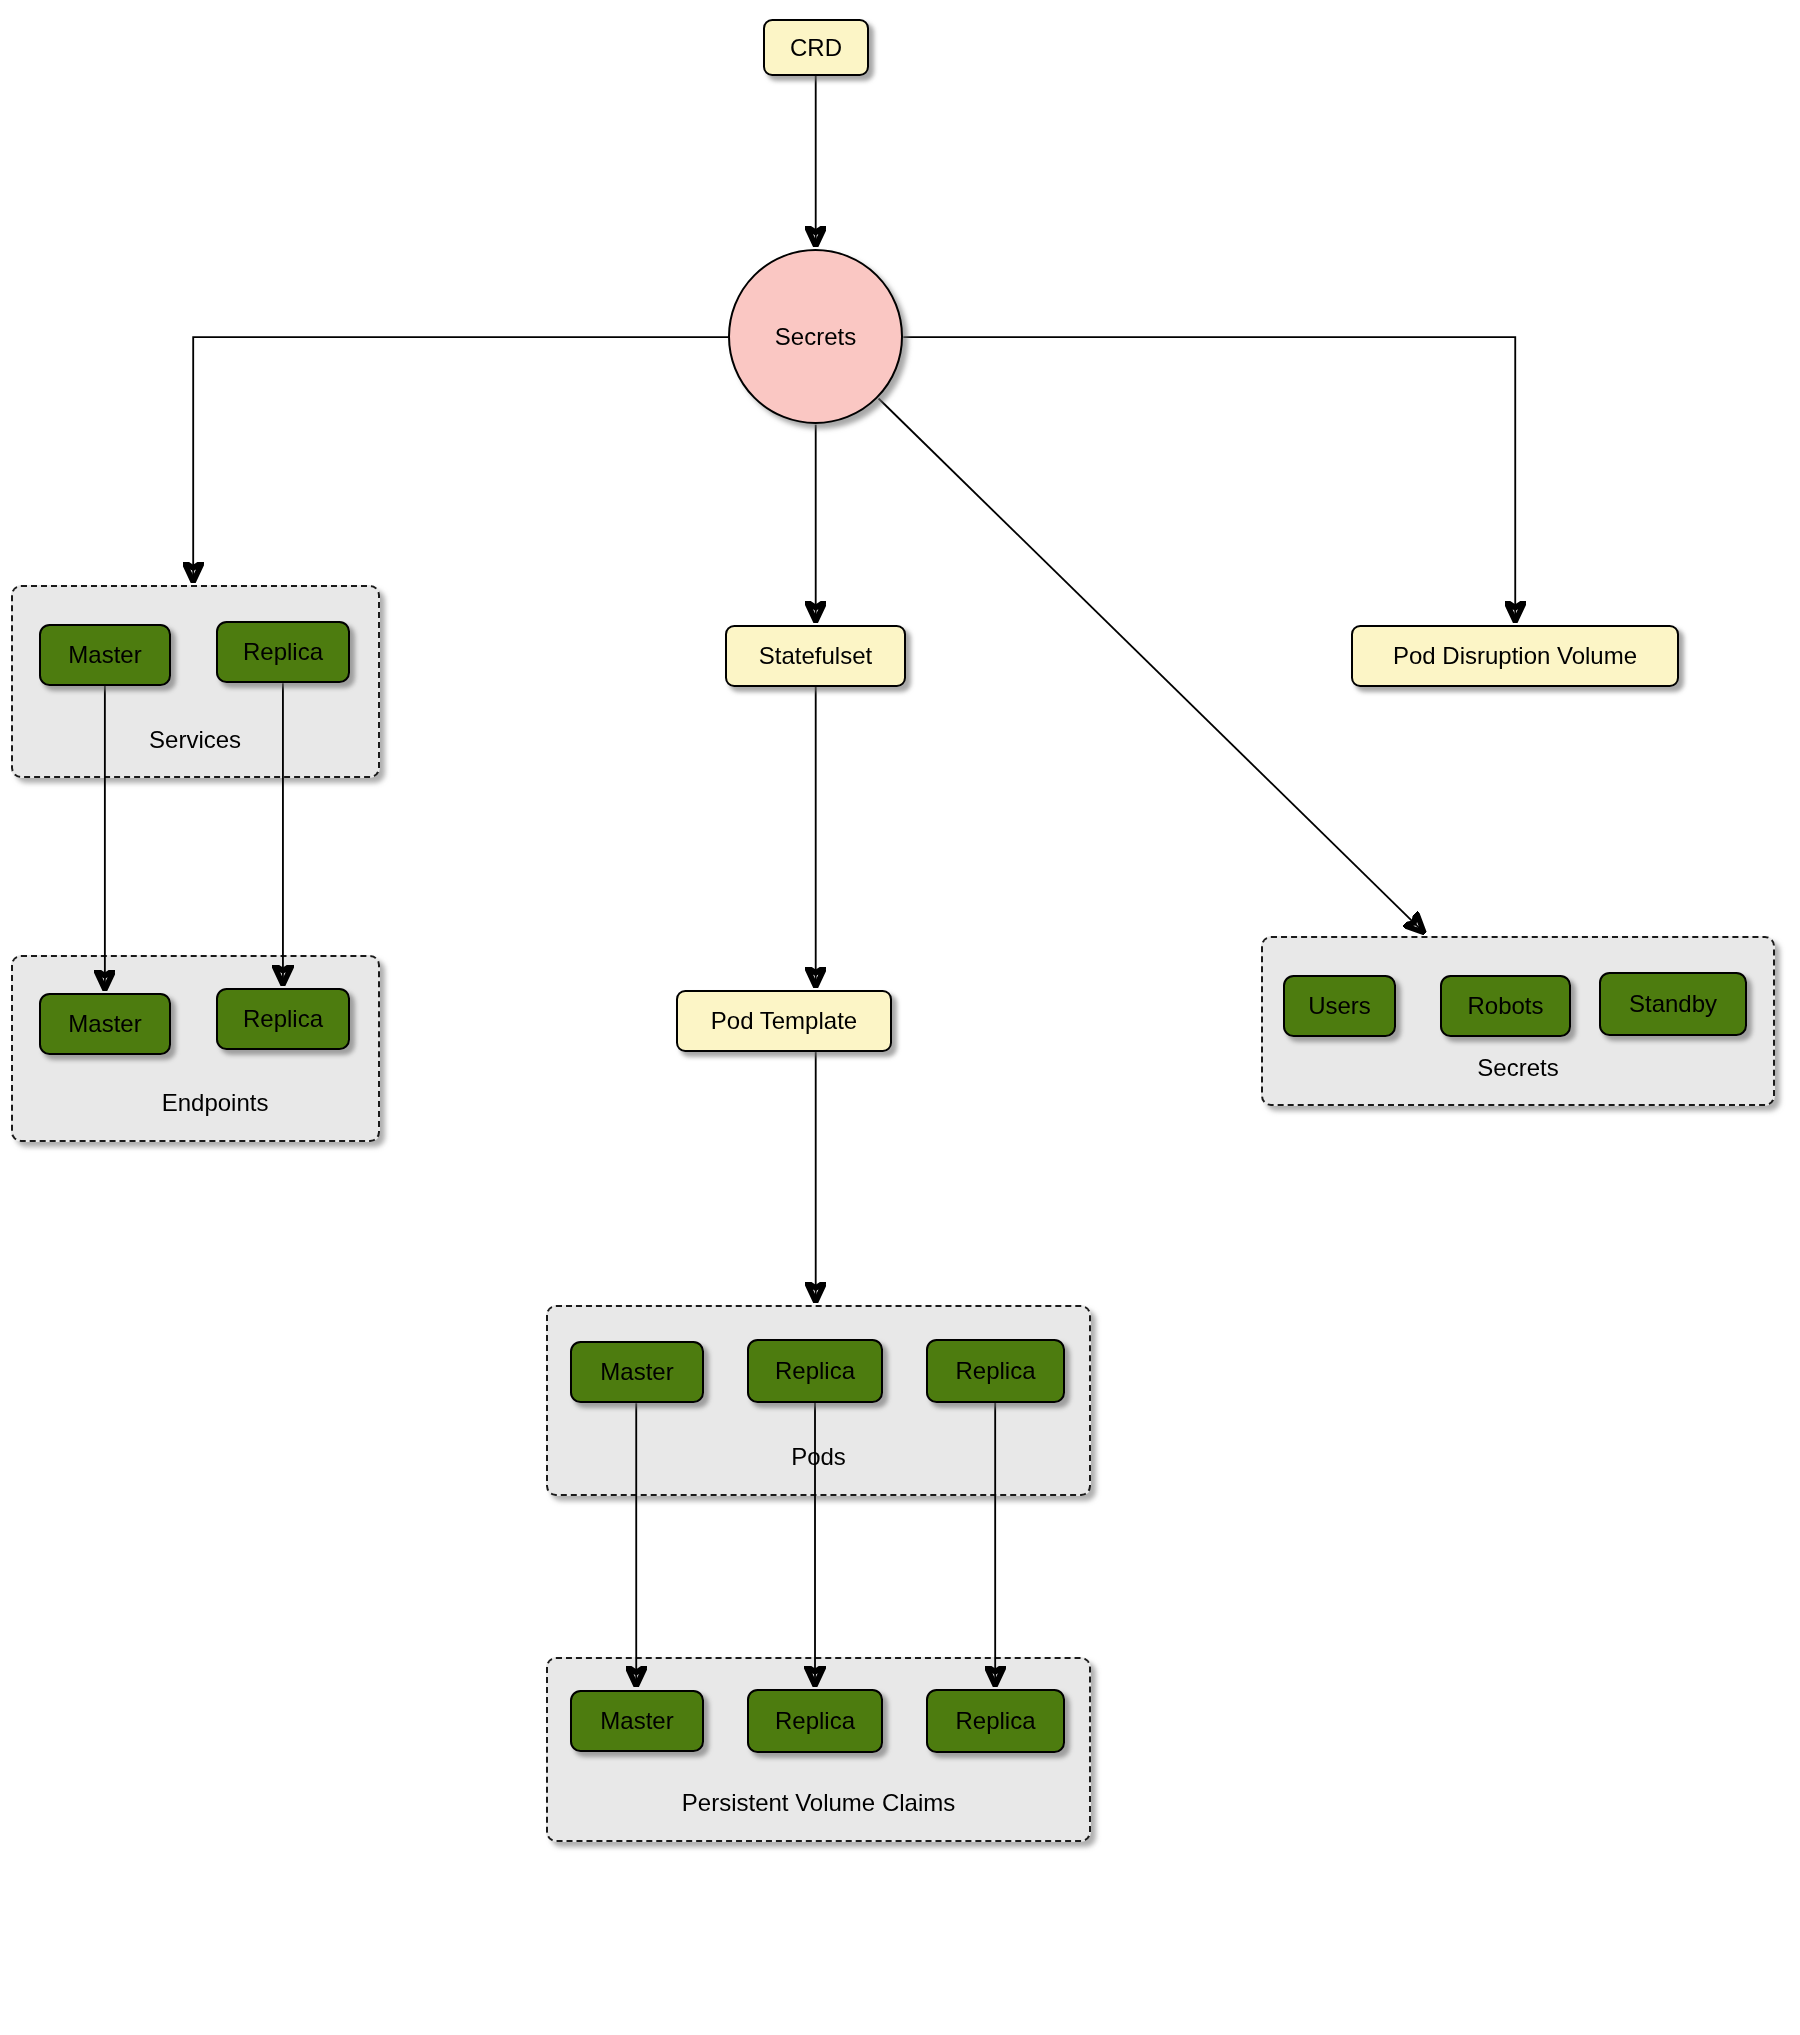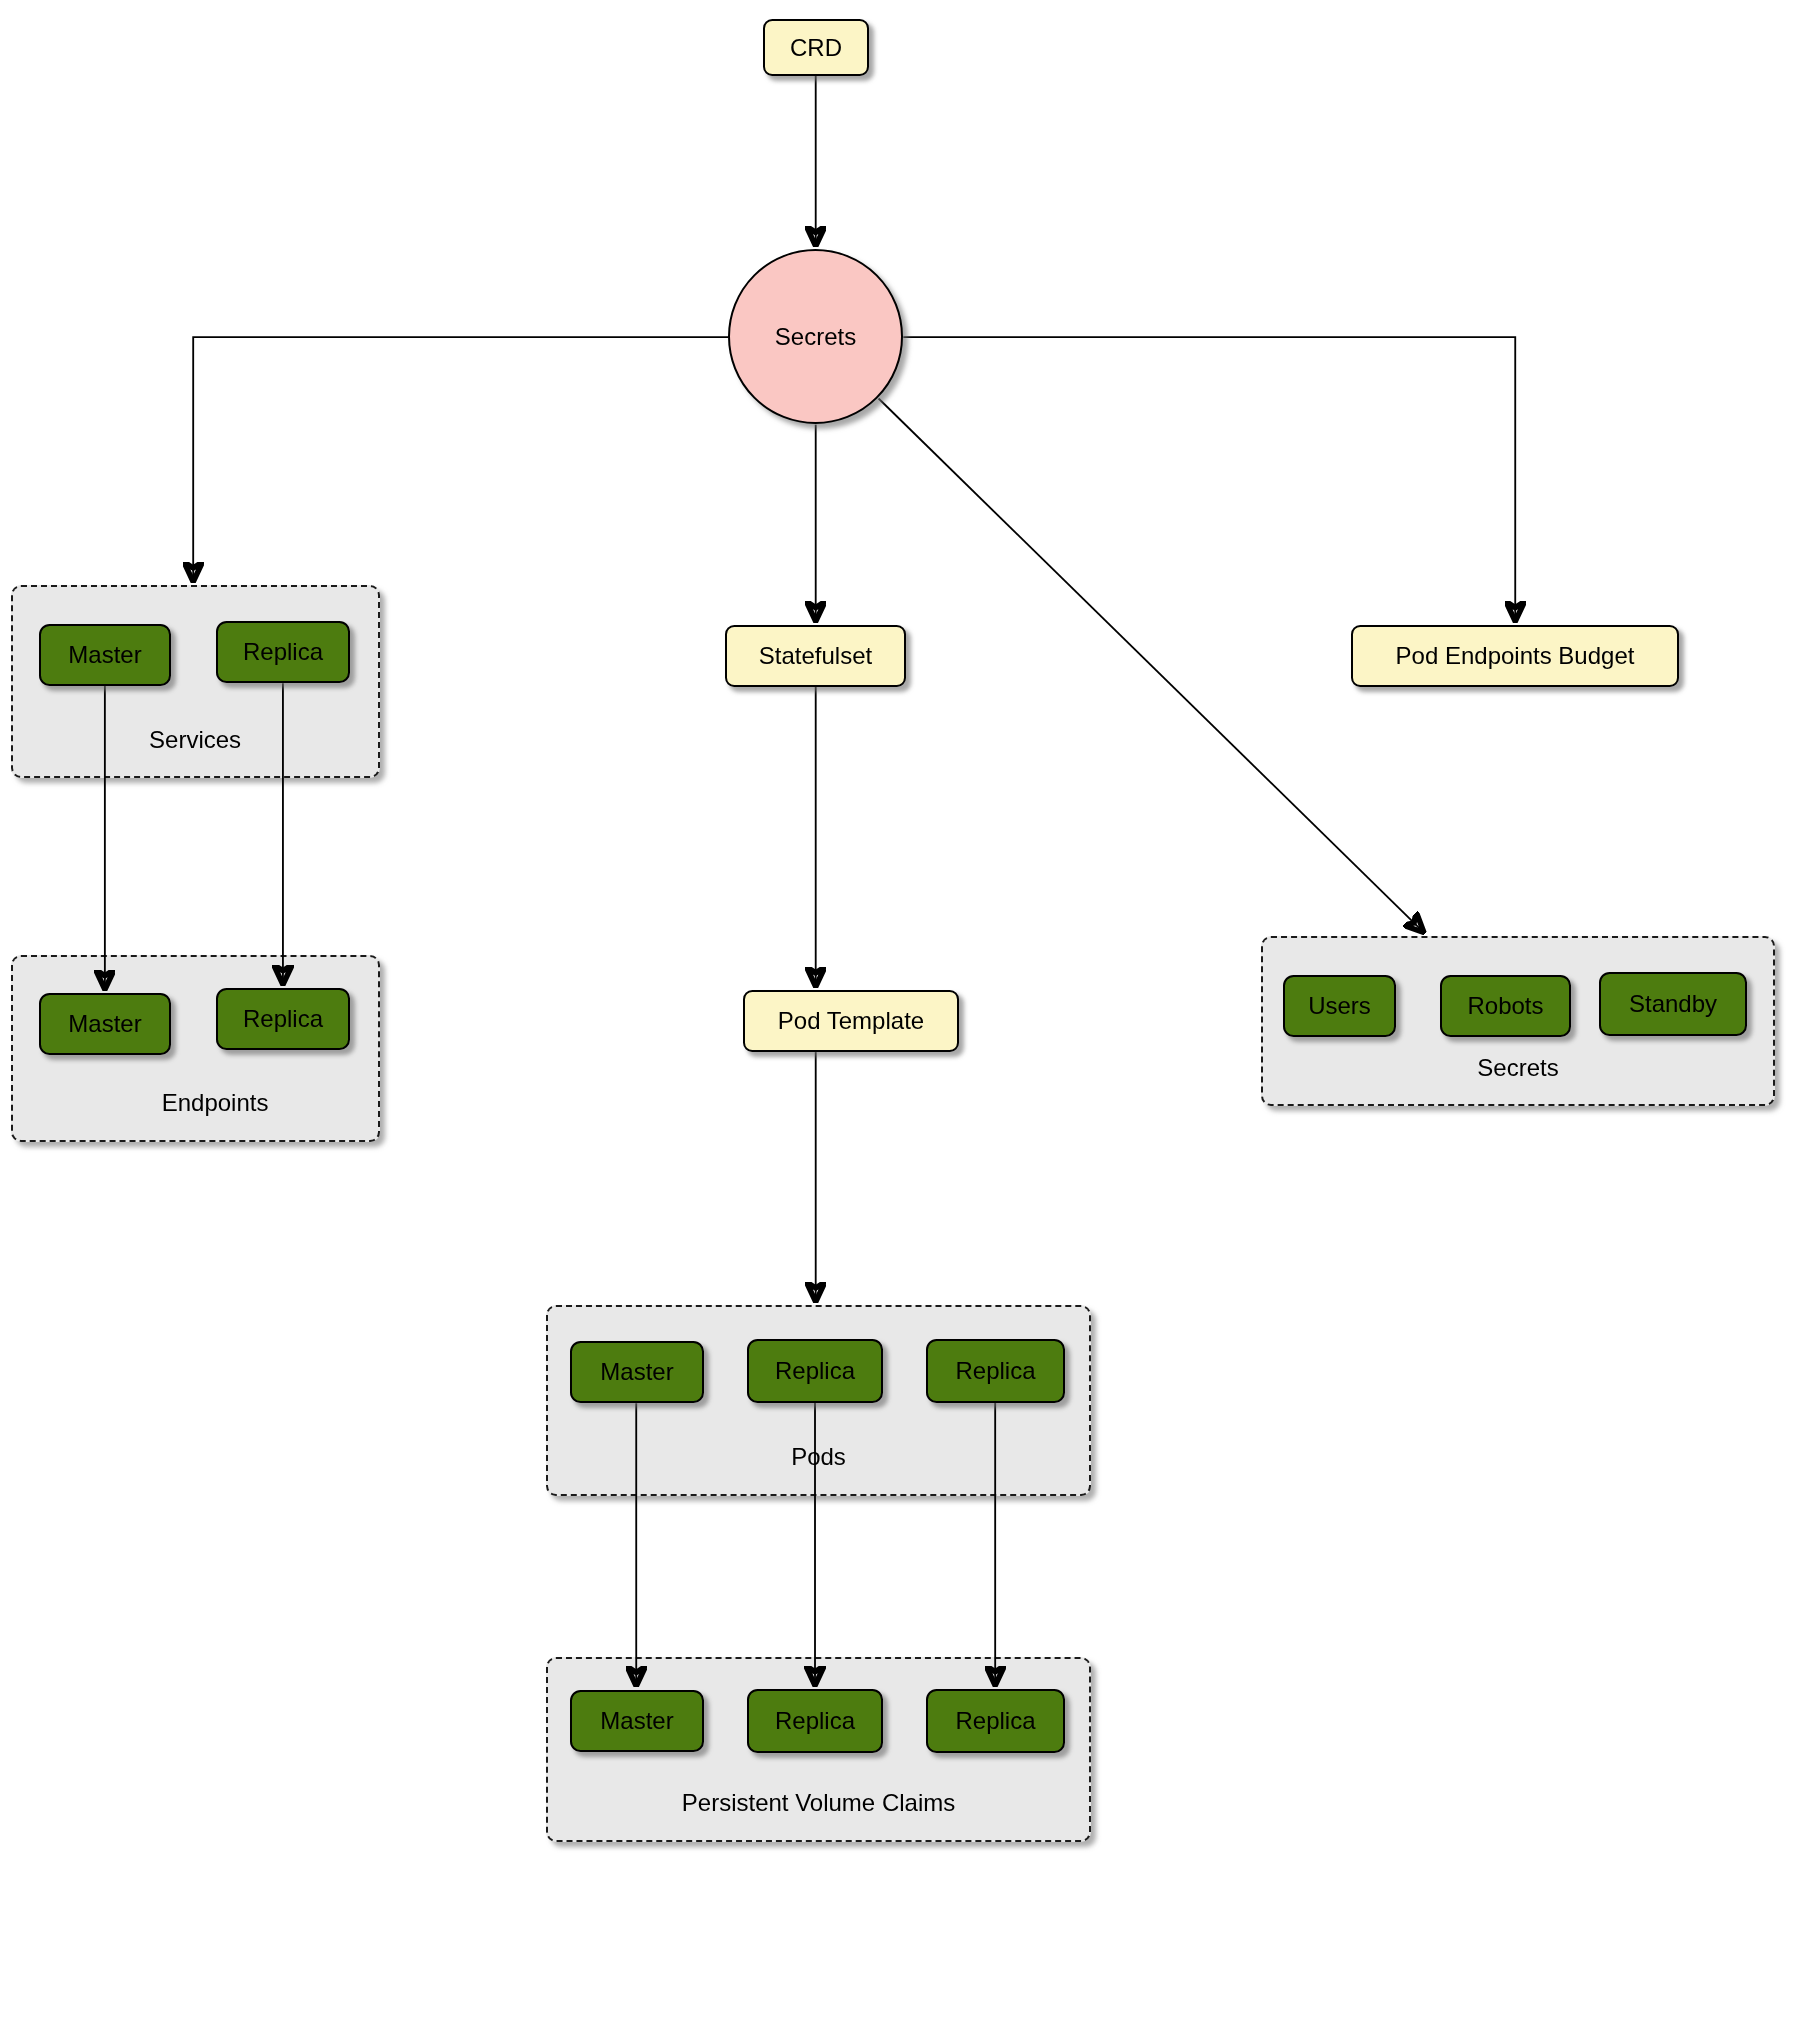--- a/index.html
+++ b/index.html
@@ -83,21 +83,21 @@
   #i-pods-master  {left:570px; top:1341px; width:134px; height:62px;}
   #i-pods-replica1{left:747px;top:1339px; width:136px; height:64px;}
   #i-pods-replica2{left:926px;top:1339px; width:139px; height:64px;}
   #i-pvc-master   {left:570px; top:1690px; width:134px; height:62px;}
   #i-pvc-replica1 {left:747px;top:1689px; width:136px; height:64px;}
   #i-pvc-replica2 {left:926px;top:1689px; width:139px; height:64px;}
 
   
   #n-crd        {left:763px;top:19px;  width:106px; height:57px;}
   #n-statefulset{left:725px;top:625px; width:181px; height:62px;}
-  #n-podtemplate{left:743px;top:990px;width:216px; height:62px;}
+  #n-podtemplate{left:676px;top:990px;width:216px; height:62px;}
   #n-pdb        {left:1351px;top:625px; width:328px; height:62px;}
 
   
   #n-operator{left:728px;top:249px;width:175px;height:175px;}
 </style>
 </head>
 <body>
 
 <div class="stage">
 
@@ -143,18 +143,18 @@
   <div class="item" id="i-pods-master">Master</div>
   <div class="item" id="i-pods-replica1">Replica</div>
   <div class="item" id="i-pods-replica2">Replica</div>
   <div class="item" id="i-pvc-master">Master</div>
   <div class="item" id="i-pvc-replica1">Replica</div>
   <div class="item" id="i-pvc-replica2">Replica</div>
 
   <div class="ynode" id="n-crd">CRD</div>
   <div class="ynode" id="n-statefulset">Statefulset</div>
   <div class="ynode" id="n-podtemplate">Pod Template</div>
-  <div class="ynode" id="n-pdb">Pod Endpoints Budget</div>
+  <div class="ynode" id="n-pdb">Pod Disruption Volume</div>
 
   <div class="circle" id="n-operator">Secrets</div>
 
 </div>
 
 
 </body></html>

